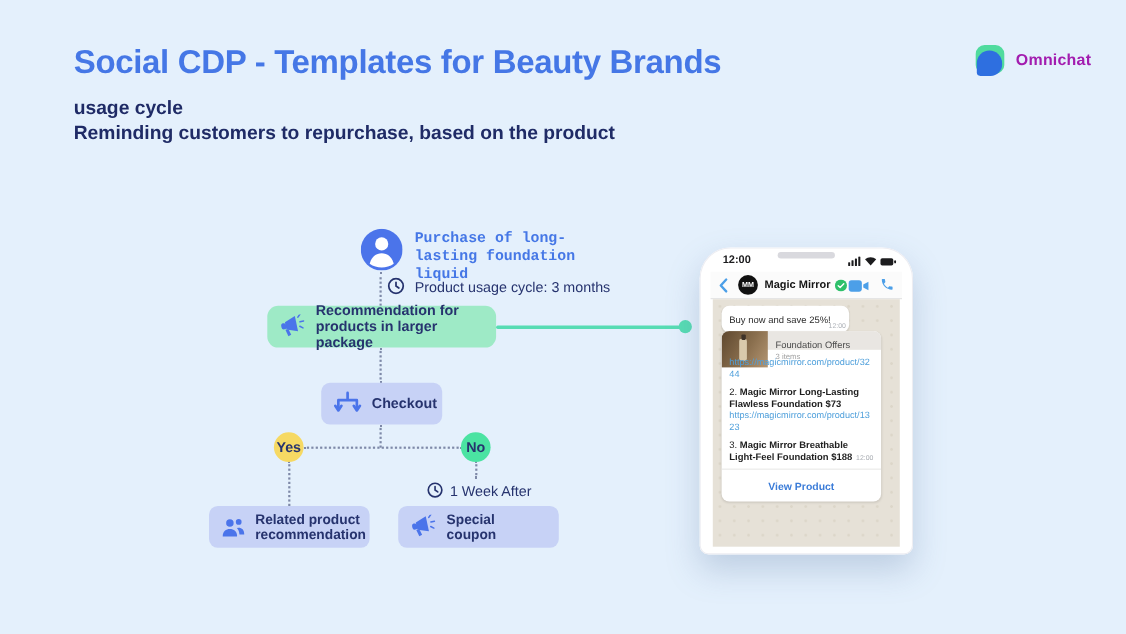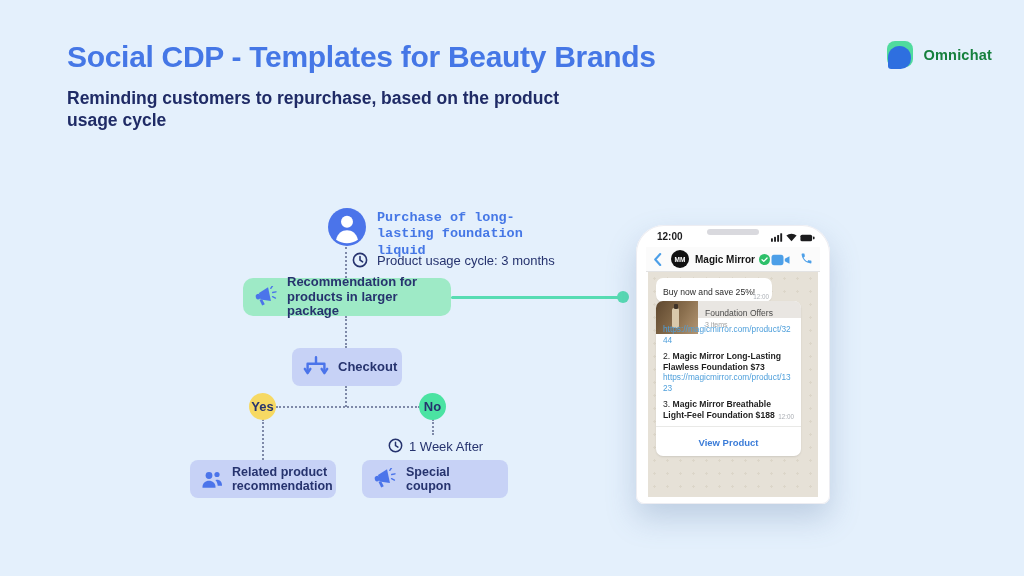--- a/index.html
+++ b/index.html
@@ -11,21 +11,21 @@
   }
   .abs { position:absolute; }
 
   
   .title { left:67px; top:40px; font-size:30px; font-weight:700; color:#4577E6; letter-spacing:-0.3px; }
   .subtitle { left:67px; top:87px; font-size:17.5px; font-weight:700; color:#1F2B66; line-height:1.26; }
   .brand { right:32px; top:40px; display:flex; align-items:center; gap:9px; }
   .brand-icon { position:relative; width:30px; height:30px; }
   .brand-green { position:absolute; left:2px; top:1px; width:26px; height:26px; background:#50DB9E; border-radius:8px; }
   .brand-blue { position:absolute; left:3px; top:6px; width:23px; height:23px; background:#2E6FE0; border-radius:50% 50% 45% 14%; }
-  .brand-name { font-size:14.5px; font-weight:600; color:#15803d; letter-spacing:0.2px; }
+  .brand-name { font-size:14.5px; font-weight:600; color:#a21caf; letter-spacing:0.2px; }
   .flow-label-blue { font-size:13.5px; font-weight:700; color:#4577E6; line-height:1.22; }
   .flow-label { font-size:13px; color:#26336E; }
   .node { border-radius:10px; display:flex; align-items:center; gap:8px; padding:4px 10px; }
   .node-mint { background:#9EEAC6; }
   .node-lav { background:#C7D2F6; border-radius:8px; }
   .node-text { font-size:13px; font-weight:700; color:#26336E; line-height:1.15; }
   .dotv { border-left:2px dotted #7E89A8; width:0; }
   .doth { border-top:2px dotted #7E89A8; height:0; }
   .badge { border-radius:50%; width:27px; height:27px; display:flex; align-items:center; justify-content:center;
            font-size:13px; font-weight:700; color:#26336E; }
@@ -67,22 +67,22 @@
   .card-footer { border-top:1px solid #E9E9E7; text-align:center; padding:5px 0 6px; }
   .view-product { font-size:9.5px; font-weight:600; color:#3B7CD8; }
 
   .icon { display:inline-block; flex:none; }
 </style>
 </head>
 <body>
 
 <div class="abs title">Social CDP - Templates for Beauty Brands</div>
 <div class="abs subtitle">
+  <div>usage cycle</div>
   <div>Reminding customers to repurchase, based on the product</div>
-  <div>usage cycle</div>
 </div>
 
 <div class="abs brand">
   <span class="brand-icon icon">
     <span class="brand-green"></span>
       <span class="brand-blue"></span>
   </span>
   <span class="brand-name">Omnichat</span>
 </div>
 

